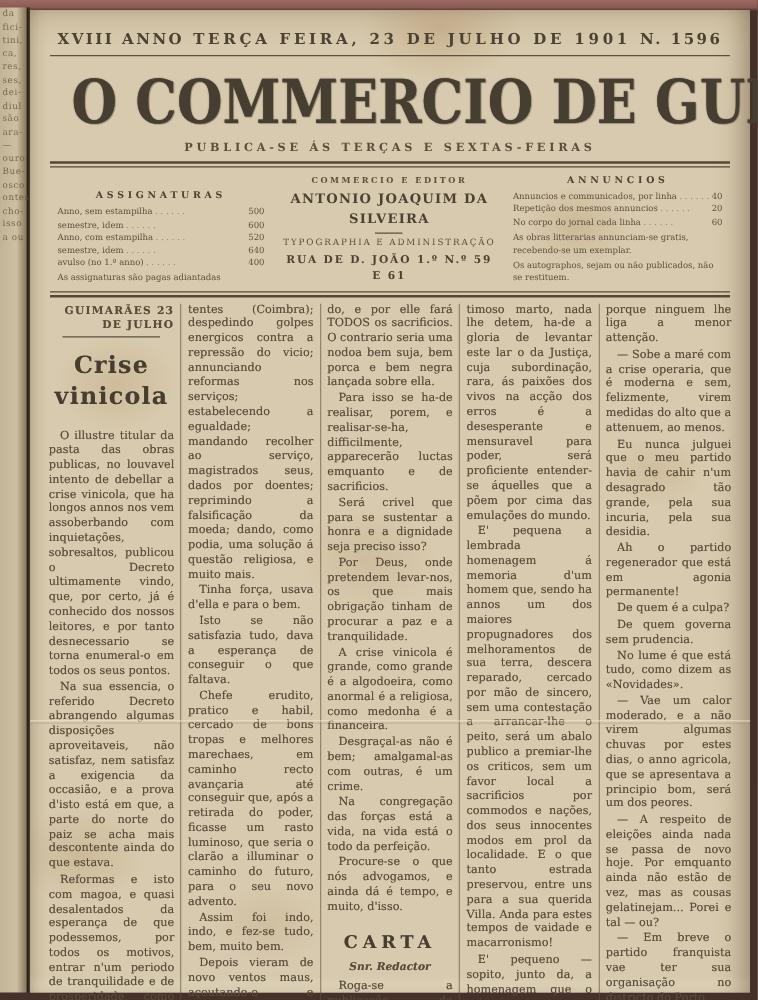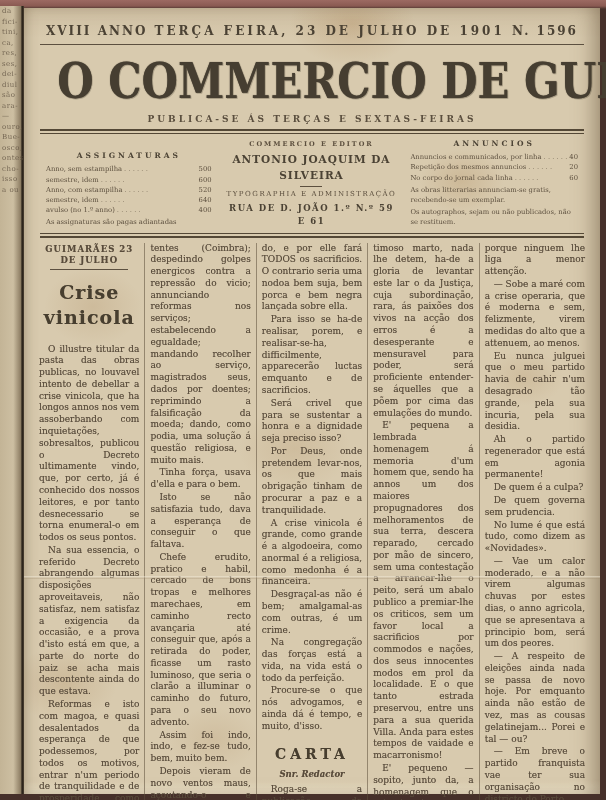--- a/index.html
+++ b/index.html
@@ -57,21 +57,21 @@
   .mid .typo{font-size:7px;letter-spacing:1.5px;}
   .mid .addr{font-size:8.5px;font-weight:bold;letter-spacing:1.5px;margin-top:3px;color:#4b4234;}
   .rule3{border-top:1px solid #544836;border-bottom:2.5px solid #544836;height:2px;margin:2px 2px 0;}
   
   #cols{display:flex;height:584px;padding:5px 10px 0;overflow:hidden;}
   .ncol{flex:1;padding:0 5px;overflow:hidden;font-size:9px;line-height:1.31;
     text-align:justify;color:#584b3b;text-shadow:0 0 .5px rgba(88,75,59,.55);}
   .ncol + .ncol{border-left:1px solid rgba(92,78,58,.55);}
   .b-p{text-indent:9px;margin:0 0 1px;}
   .b-pc{text-indent:0;margin:0 0 1px;}
-  .b-dl{font-size:8.5px;font-weight:bold;text-align:center;letter-spacing:1px;
+  .b-dl{font-size:8.5px;font-weight:bold;text-align:right;letter-spacing:1px;
     text-indent:0;margin:1px 0 3px;}
   .b-shortrule{border-top:1px solid #5c5040;width:78%;margin:2px auto 8px;}
   .b-h1{font-size:19px;font-weight:bold;text-align:center;text-indent:0;
     letter-spacing:1px;margin:10px 0 14px;color:#473e2f;}
   .b-h2{font-size:14px;font-weight:bold;text-align:center;text-indent:0;
     letter-spacing:4px;margin:12px 0 6px;color:#473e2f;}
   .b-byline{text-align:center;font-weight:bold;font-style:italic;font-size:8.5px;
     margin:2px 0 4px;text-indent:0;}
   
   #crease{position:absolute;left:0;top:568px;width:100%;height:3px;

